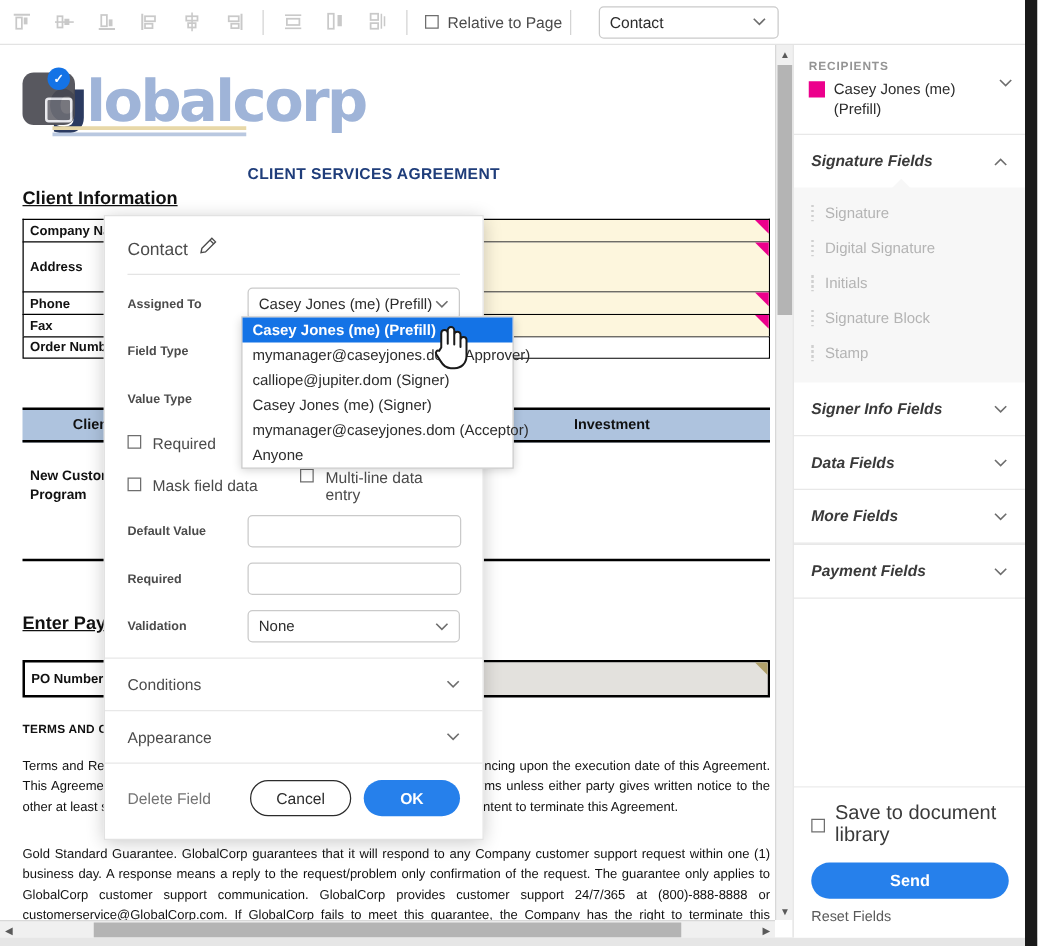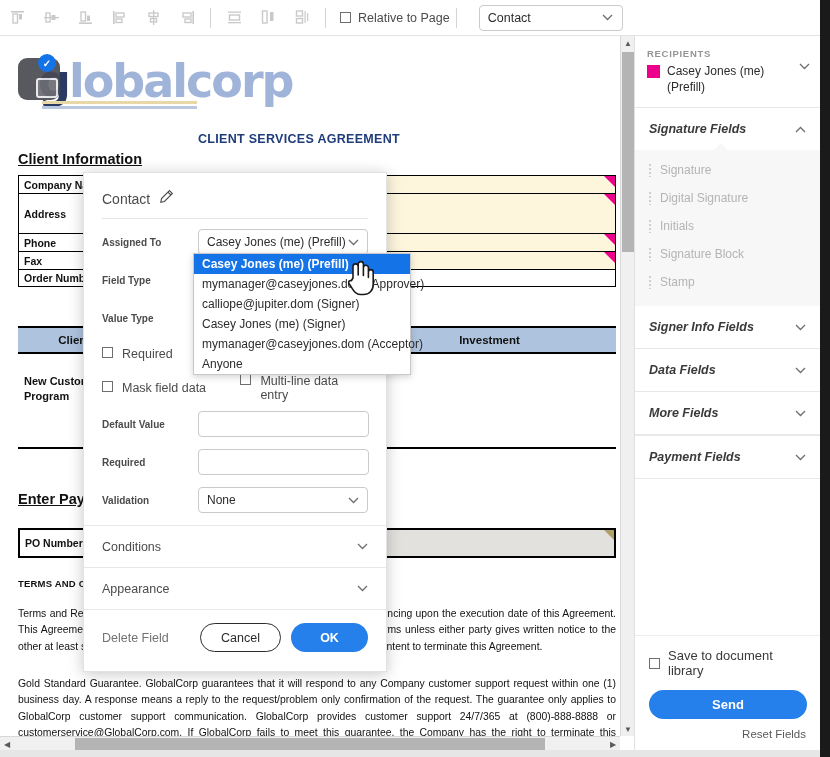--- a/index.html
+++ b/index.html
@@ -287,30 +287,30 @@
   }
   #rp-footer {
     position: absolute; left: 0; bottom: 0; width: 185px;
     background: #fff;
     border-top: 1px solid #ececec;
     padding: 12px 14px 10px 14px;
   }
   #save-lib-row {
     display: flex; align-items: center; gap: 8px; margin-bottom: 12px; cursor: pointer;
   }
-  #save-lib-label { font-size: 13px; color: #3a3a3a; }
+  #save-lib-label { font-size: 16px; color: #3a3a3a; }
   #send-btn {
     width: 158px; height: 29px;
     background: #2680eb; border-radius: 15px;
     color: #fff; font-size: 13px; font-weight: bold;
     display: flex; align-items: center; justify-content: center;
     cursor: pointer;
   }
   #reset-fields {
-    text-align: right; font-size: 11.5px; color: #5a5a5a;
+    text-align: left; font-size: 11.5px; color: #5a5a5a;
     margin-top: 9px; cursor: pointer;
   }
 
   
   #dialog {
     position: absolute; left: 83px; top: 172px;
     width: 304px; height: 500px;
     background: #ffffff;
     box-shadow: 0 2px 14px rgba(0,0,0,.22);
     border: 1px solid #e2e2e2;

